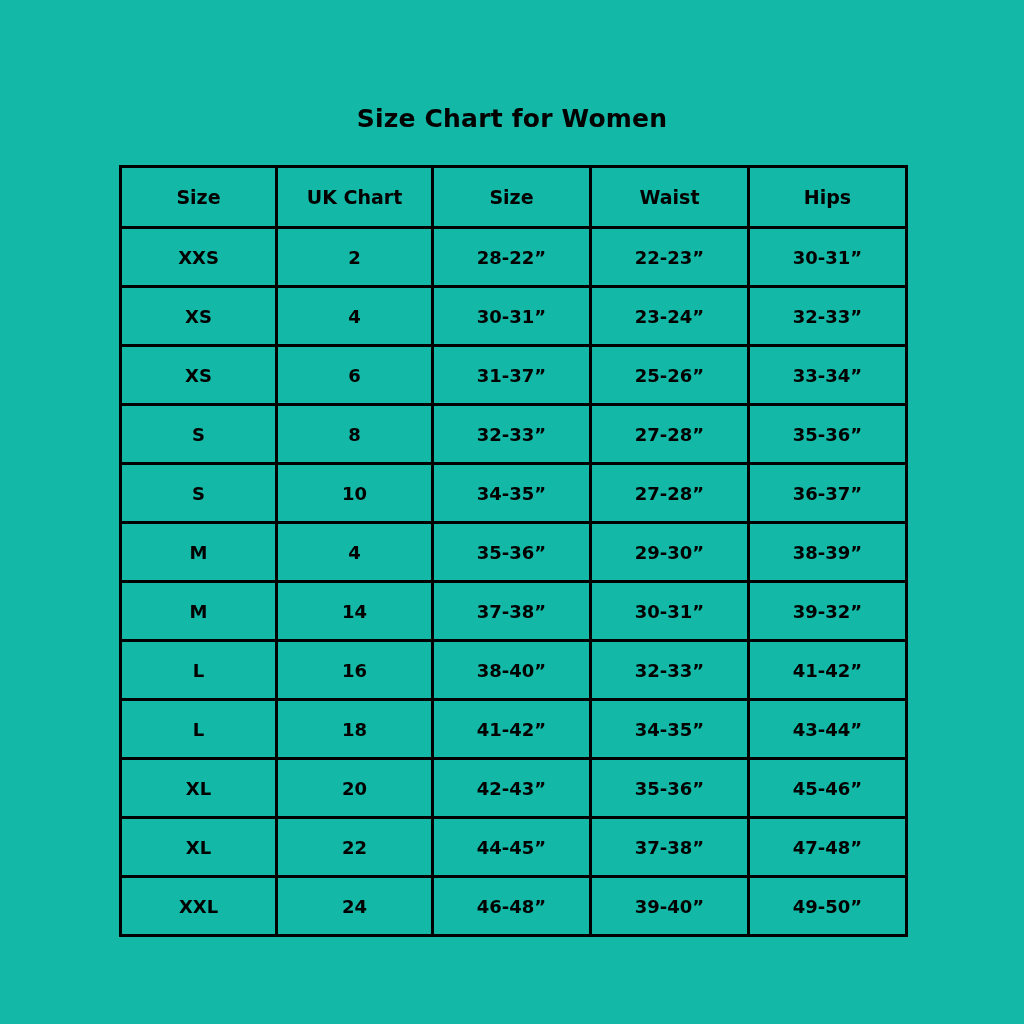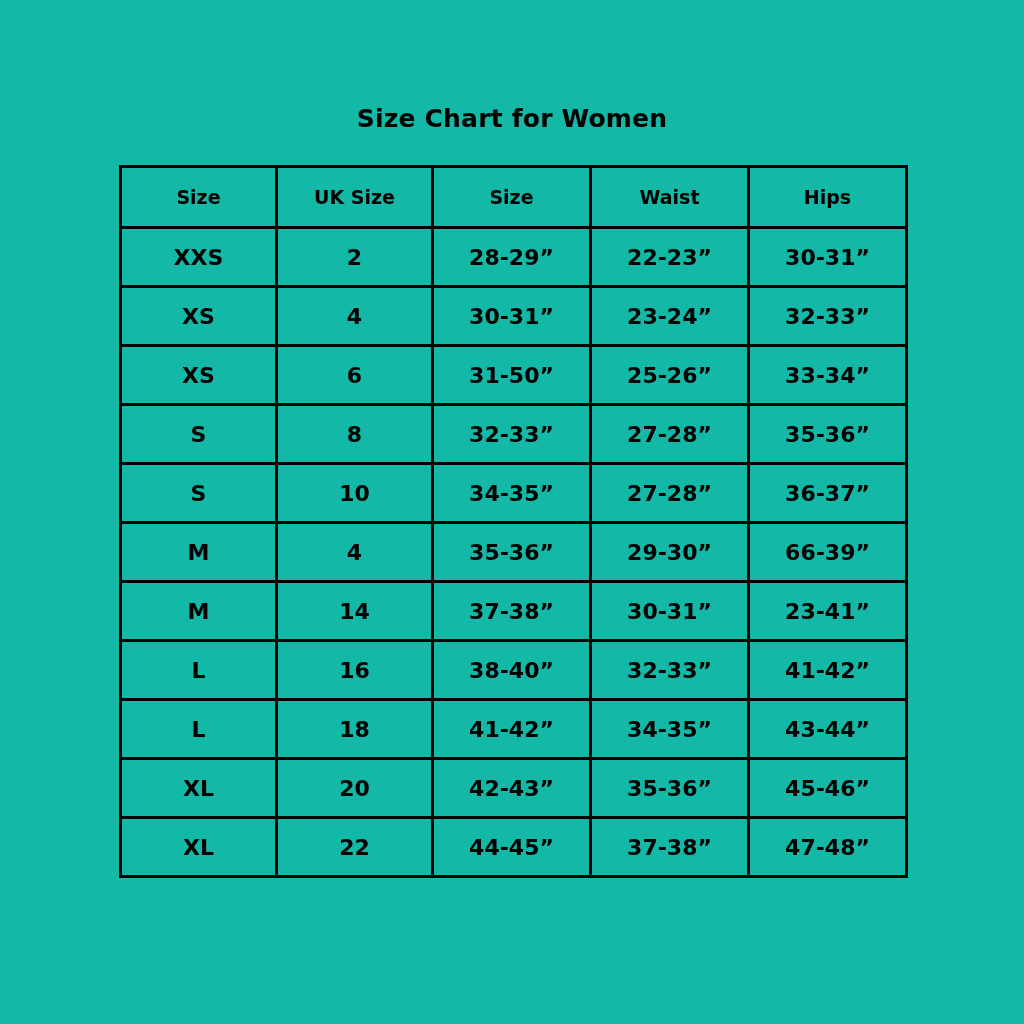--- a/index.html
+++ b/index.html
@@ -53,21 +53,21 @@
     font-weight: bold;
     color: #000000;
     padding: 0;
   }
   table.size-table thead th {
     height: 58px;
     font-size: 19px;
   }
   table.size-table tbody td {
     height: 56px;
-    font-size: 22px;
+    font-size: 18px;
   }
   col.c-size { width: 156px; }
   col.c-uk   { width: 156px; }
   col.c-bust { width: 158px; }
   col.c-waist{ width: 158px; }
   col.c-hips { width: 158px; }
 </style>
 </head>
 <body>
 
@@ -80,45 +80,45 @@
       <colgroup>
         <col class="c-size">
         <col class="c-uk">
         <col class="c-bust">
         <col class="c-waist">
         <col class="c-hips">
       </colgroup>
       <thead>
         <tr>
           <th>Size</th>
-          <th>UK Size</th>
+          <th>UK Chart</th>
           <th>Size</th>
           <th>Waist</th>
           <th>Hips</th>
         </tr>
       </thead>
       <tbody>
         <tr>
           <td>XXS</td>
           <td>2</td>
-          <td>28-29”</td>
+          <td>28-22”</td>
           <td>22-23”</td>
           <td>30-31”</td>
         </tr>
         <tr>
           <td>XS</td>
           <td>4</td>
           <td>30-31”</td>
           <td>23-24”</td>
           <td>32-33”</td>
         </tr>
         <tr>
           <td>XS</td>
           <td>6</td>
-          <td>31-50”</td>
+          <td>31-37”</td>
           <td>25-26”</td>
           <td>33-34”</td>
         </tr>
         <tr>
           <td>S</td>
           <td>8</td>
           <td>32-33”</td>
           <td>27-28”</td>
           <td>35-36”</td>
         </tr>
@@ -127,28 +127,28 @@
           <td>10</td>
           <td>34-35”</td>
           <td>27-28”</td>
           <td>36-37”</td>
         </tr>
         <tr>
           <td>M</td>
           <td>4</td>
           <td>35-36”</td>
           <td>29-30”</td>
-          <td>66-39”</td>
+          <td>38-39”</td>
         </tr>
         <tr>
           <td>M</td>
           <td>14</td>
           <td>37-38”</td>
           <td>30-31”</td>
-          <td>23-41”</td>
+          <td>39-32”</td>
         </tr>
         <tr>
           <td>L</td>
           <td>16</td>
           <td>38-40”</td>
           <td>32-33”</td>
           <td>41-42”</td>
         </tr>
         <tr>
           <td>L</td>
@@ -164,17 +164,24 @@
           <td>35-36”</td>
           <td>45-46”</td>
         </tr>
         <tr>
           <td>XL</td>
           <td>22</td>
           <td>44-45”</td>
           <td>37-38”</td>
           <td>47-48”</td>
         </tr>
+        <tr>
+          <td>XXL</td>
+          <td>24</td>
+          <td>46-48”</td>
+          <td>39-40”</td>
+          <td>49-50”</td>
+        </tr>
       </tbody>
     </table>
   </div>
 
 </div>
 
 </body></html>

